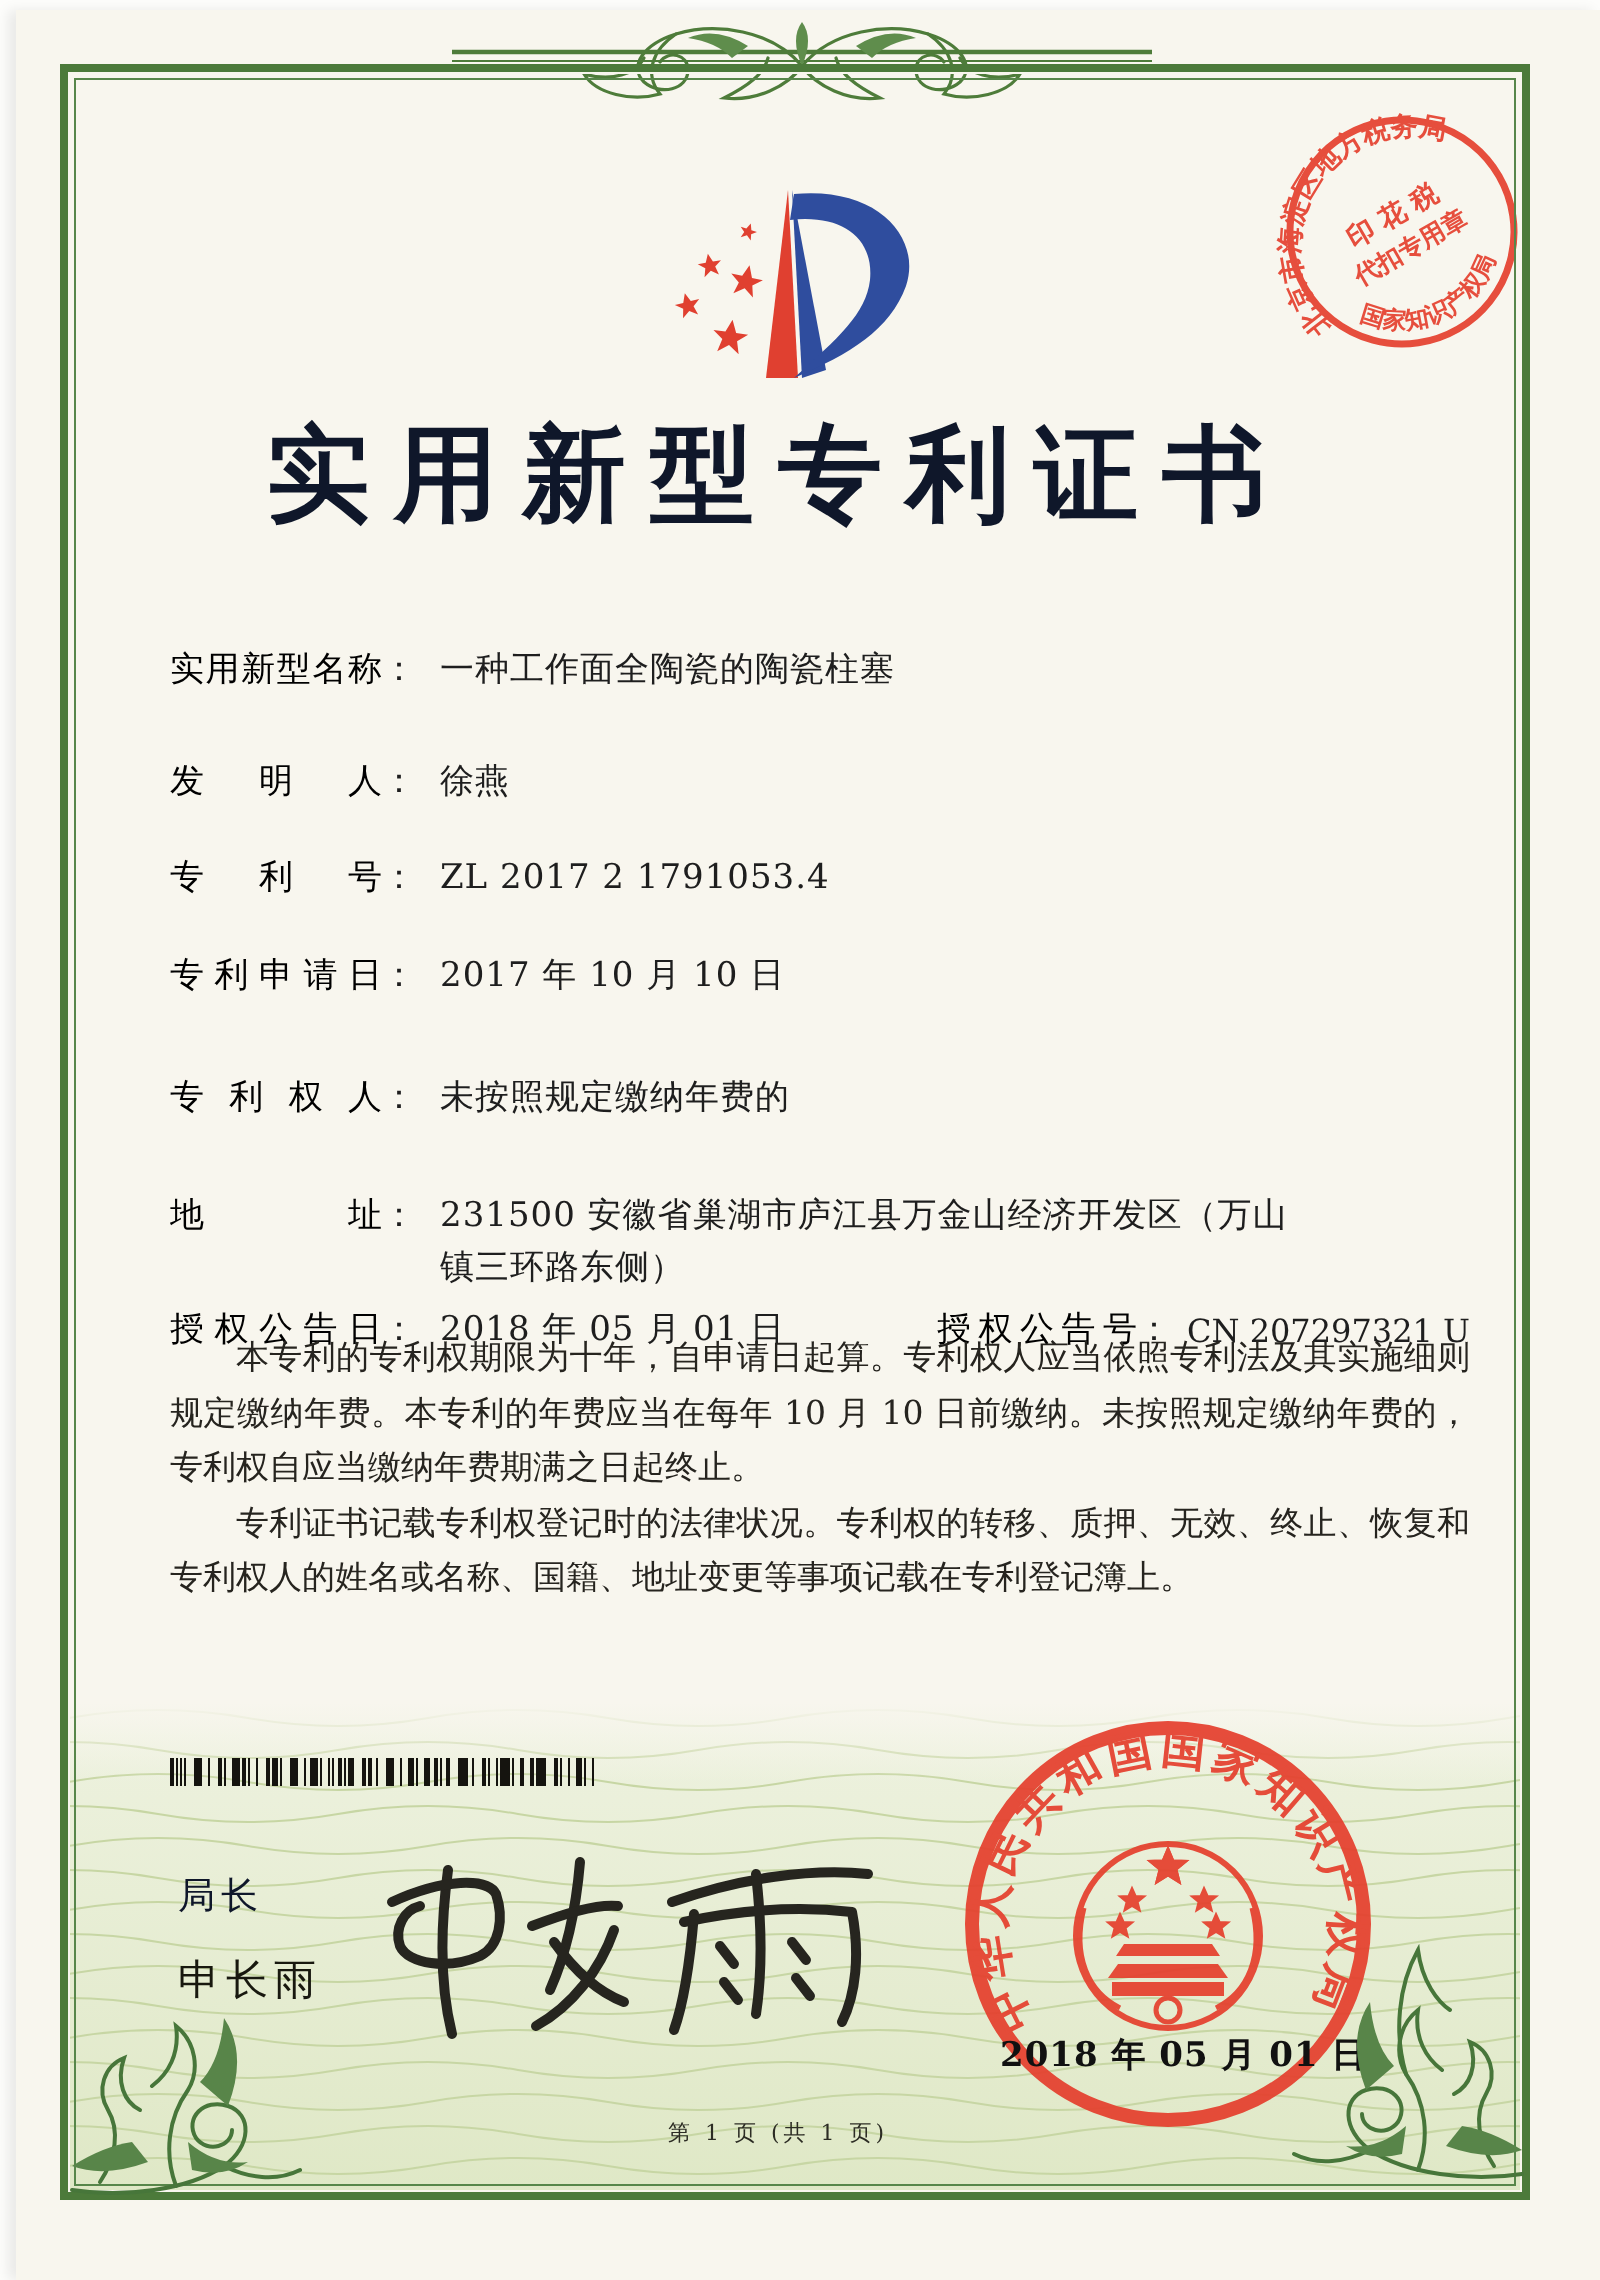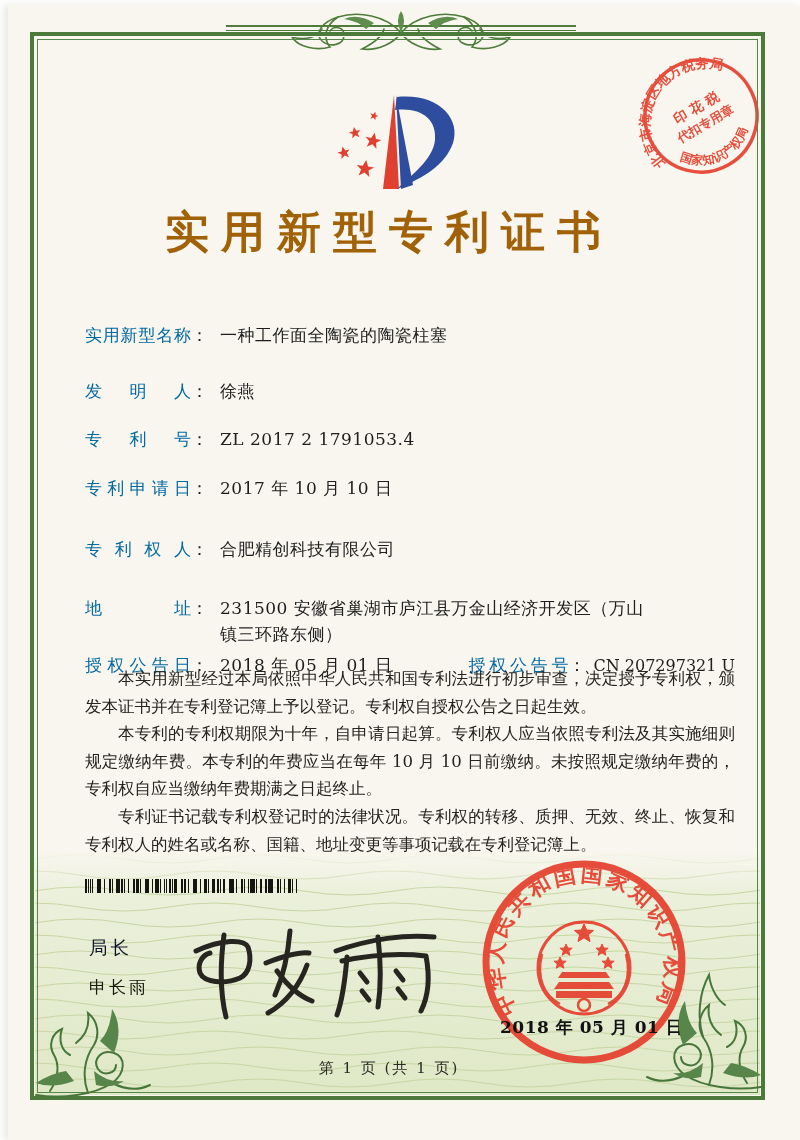--- a/index.html
+++ b/index.html
@@ -49,30 +49,30 @@
     position:absolute; left:77px; top:82px;
     font-size:17.5px; letter-spacing:1px; color:#222; z-index:2;
   }
   .tax-stamp {
     position:absolute; left:618px; top:36px; width:150px; height:150px;
     transform:rotate(-30deg); z-index:2; opacity:0.92;
   }
   .logo { position:absolute; left:325px; top:86px; z-index:2; }
   .title {
     position:absolute; left:0; right:30px; top:198px; text-align:center;
-    font-size:44px; font-weight:700; letter-spacing:12px;
-    color:#a16207; z-index:2;
+    font-size:52px; font-weight:700; letter-spacing:12px;
+    color:#0f172a; z-index:2;
   }
 
   
   .fields { position:absolute; left:77px; top:321px; width:650px; font-size:17px; z-index:2; }
   .row { line-height:19px; }
   .lbl {
     display:inline-block; width:106px; vertical-align:top;
-    text-align:justify; text-align-last:justify; color:#0369a1;
+    text-align:justify; text-align-last:justify; color:#000000;
   }
   .colon { display:inline-block; vertical-align:top; }
   .val { display:inline-block; vertical-align:top; margin-left:12px; letter-spacing:0.5px; }
   .r1 { margin-bottom:37px; }
   .r2 { margin-bottom:29px; }
   .r3 { margin-bottom:30px; }
   .r4 { margin-bottom:42px; }
   .r5 { margin-bottom:36px; }
   .r6 { margin-bottom:0; line-height:26px; }
   .r6 .val { width:428px; letter-spacing:0.5px; }
@@ -89,31 +89,31 @@
   .body-text p { text-indent:2em; }
 
   
   .barcode {
     position:absolute; left:77px; top:874px; width:214px; height:14px; z-index:2;
     background:
       repeating-linear-gradient(90deg,#15140f 0 2px,transparent 2px 3px,#15140f 3px 4px,transparent 4px 7px,#15140f 7px 8px,transparent 8px 12px),
       repeating-linear-gradient(90deg,transparent 0 5px,#15140f 5px 6px,transparent 6px 13px,#15140f 13px 16px,transparent 16px 19px);
   }
   .juzhang { position:absolute; left:81px; top:930px; font-size:18.5px; letter-spacing:3px; color:#0f172a; z-index:2; }
-  .juzhang-name { position:absolute; left:81px; top:971px; font-size:17px; letter-spacing:3px; color:#18180f; z-index:2; }
+  .juzhang-name { position:absolute; left:81px; top:971px; font-size:21px; letter-spacing:3px; color:#18180f; z-index:2; }
   .signature { position:absolute; left:172px; top:900px; z-index:3; }
 
   .seal { position:absolute; left:470px; top:853px; width:212px; height:215px; z-index:2; }
   .seal-date {
     position:absolute; left:492px; top:1011px; width:170px; z-index:3;
     font-size:17px; font-weight:700; color:#111; letter-spacing:0.5px; white-space:nowrap;
   }
   .footer {
     position:absolute; left:0; right:30px; top:1054px; text-align:center;
-    font-size:15px; color:#2c2c24; letter-spacing:2px; z-index:2;
+    font-size:11px; color:#2c2c24; letter-spacing:2px; z-index:2;
   }
 </style>
 </head>
 <body>
 
 <div class="paper">
 
   <svg class="top-flourish" width="350" height="54" viewBox="0 0 350 54">
     <g stroke="#4e7c3a" fill="none">
       <line x1="0" y1="19" x2="350" y2="19" stroke-width="2.2"></line>
@@ -232,37 +232,36 @@
     <div class="row r2">
       <span class="lbl">发明人</span><span class="colon">：</span><span class="val">徐燕</span>
     </div>
     <div class="row r3">
       <span class="lbl">专利号</span><span class="colon">：</span><span class="val">ZL 2017 2 1791053.4</span>
     </div>
     <div class="row r4">
       <span class="lbl">专利申请日</span><span class="colon">：</span><span class="val">2017 年 10 月 10 日</span>
     </div>
     <div class="row r5">
-      <span class="lbl">专利权人</span><span class="colon">：</span><span class="val">合肥精创科技有限公司</span>
+      <span class="lbl">专利权人</span><span class="colon">：</span><span class="val">未按照规定缴纳年费的</span>
     </div>
     <div class="row r6">
       <span class="lbl">地址</span><span class="colon">：</span><span class="val">231500 安徽省巢湖市庐江县万金山经济开发区（万山镇三环路东侧）</span>
     </div>
     <div class="row r7">
       <span>
         <span class="lbl">授权公告日</span><span class="colon">：</span><span class="val">2018 年 05 月 01 日</span>
       </span>
       <span class="grant-right">
         <span class="lbl">授权公告号</span><span class="colon">：</span><span class="val">CN 207297321 U</span>
       </span>
     </div>
   </div>
 
   <div class="body-text">
-    <p>本实用新型经过本局依照中华人民共和国专利法进行初步审查，决定授予专利权，颁发本证书并在专利登记簿上予以登记。专利权自授权公告之日起生效。</p>
     <p>本专利的专利权期限为十年，自申请日起算。专利权人应当依照专利法及其实施细则规定缴纳年费。本专利的年费应当在每年 10 月 10 日前缴纳。未按照规定缴纳年费的，专利权自应当缴纳年费期满之日起终止。</p>
     <p>专利证书记载专利权登记时的法律状况。专利权的转移、质押、无效、终止、恢复和专利权人的姓名或名称、国籍、地址变更等事项记载在专利登记簿上。</p>
   </div>
 
   <div class="barcode"></div>
 
   <div class="juzhang">局长</div>
   <div class="juzhang-name">申长雨</div>
 
   <svg class="signature" width="285" height="130" viewBox="0 0 285 130">

